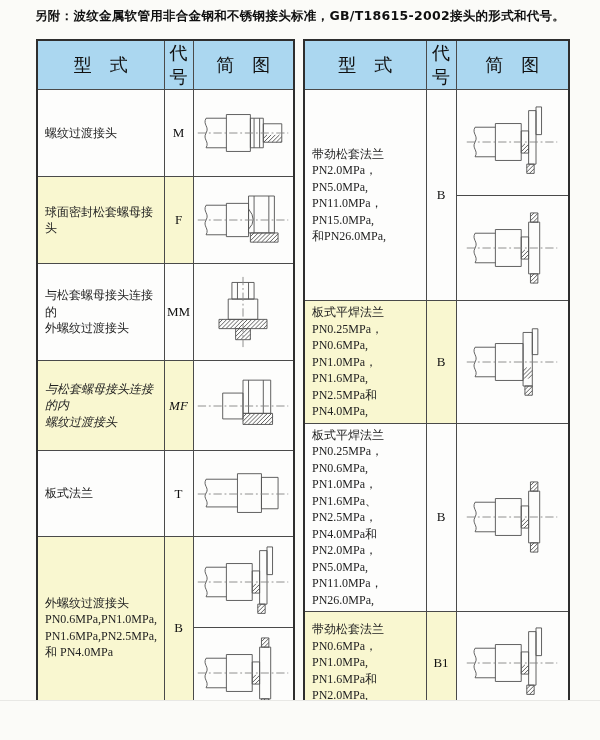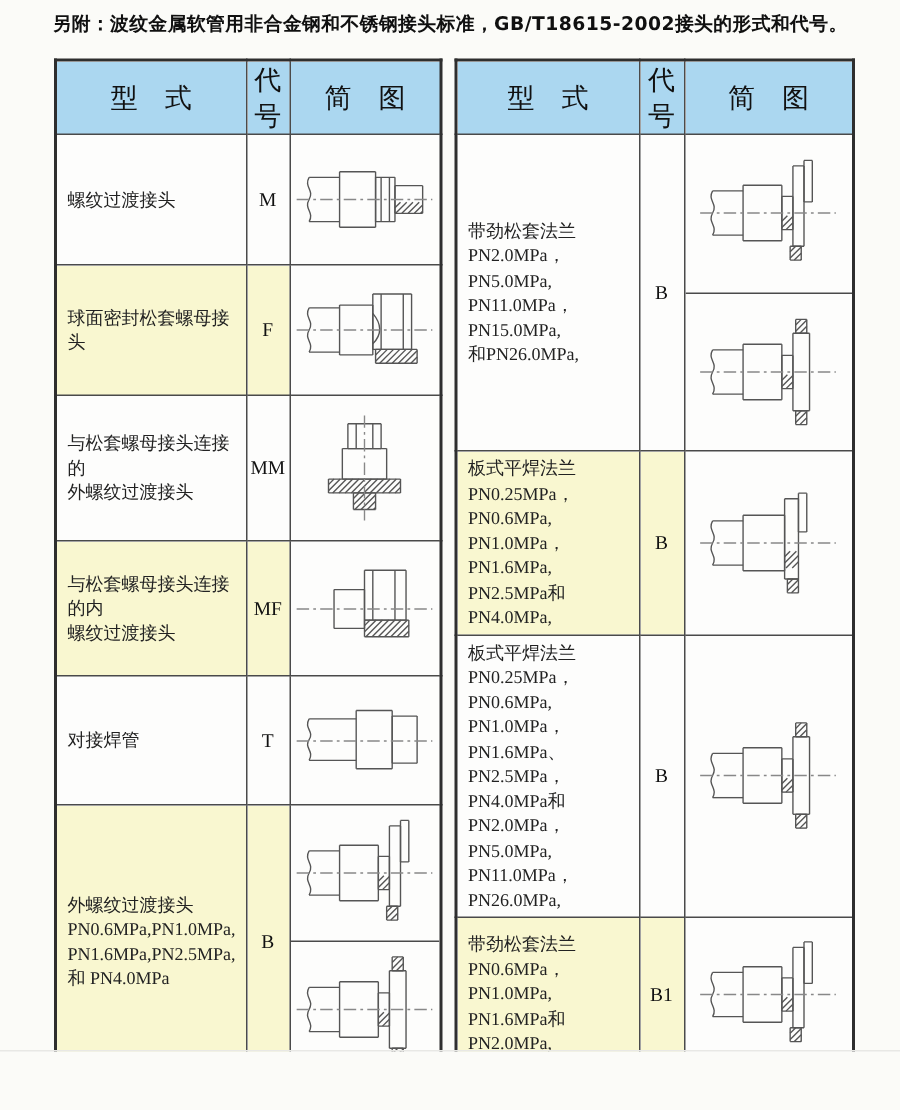--- a/index.html
+++ b/index.html
@@ -176,21 +176,21 @@
                       <line x1="49.5" y1="72" x2="60" y2="61.5"></line>
                       <line x1="54" y1="72" x2="60" y2="66"></line>
                       <line x1="58.5" y1="72" x2="60" y2="70.5"></line>
                       <line x1="52" y1="4" x2="52" y2="80" stroke="#888" stroke-dasharray="9 3 2 3"></line>
                     </g>
                   </svg>
                 </div>
               </div>
             </td>
           </tr>
-          <tr class="yellow" style="height: 90px;">
+          <tr class="yellow" style="height: 90px; font-style: italic;">
             <td class="type">与松套螺母接头连接的内
 螺纹过渡接头</td>
             <td class="code">MF</td>
             <td class="diag-cell">
               <div style="display: flex; flex-direction: column; height: 89px;">
                 <div class="diag" style="flex: 1 1 0%;">
                   <svg viewBox="0 0 104 84" width="96" height="78">
                     <g fill="none" stroke="#555" stroke-width="1">
                       <line x1="30" y1="28" x2="52" y2="28"></line>
                       <line x1="30" y1="56" x2="52" y2="56"></line>
@@ -216,21 +216,21 @@
                       <line x1="75.5" y1="62" x2="84" y2="53.5"></line>
                       <line x1="80" y1="62" x2="84" y2="58"></line>
                       <line x1="3" y1="42" x2="101" y2="42" stroke="#888" stroke-dasharray="9 3 2 3"></line>
                     </g>
                   </svg>
                 </div>
               </div>
             </td>
           </tr>
           <tr style="height: 86px;">
-            <td class="type">对接焊管</td>
+            <td class="type">板式法兰</td>
             <td class="code">T</td>
             <td class="diag-cell">
               <div style="display: flex; flex-direction: column; height: 85px;">
                 <div class="diag" style="flex: 1 1 0%;">
                   <svg viewBox="0 0 104 84" width="96" height="78">
                     <g fill="none" stroke="#555" stroke-width="1">
                       <path d="M12 26 C8 33 16 35 12 41 C8 47 16 49 12 56" fill="none"></path>
                       <line x1="12" y1="26" x2="46" y2="26"></line>
                       <line x1="12" y1="56" x2="46" y2="56"></line>
                       <line x1="46" y1="20" x2="72" y2="20"></line>

